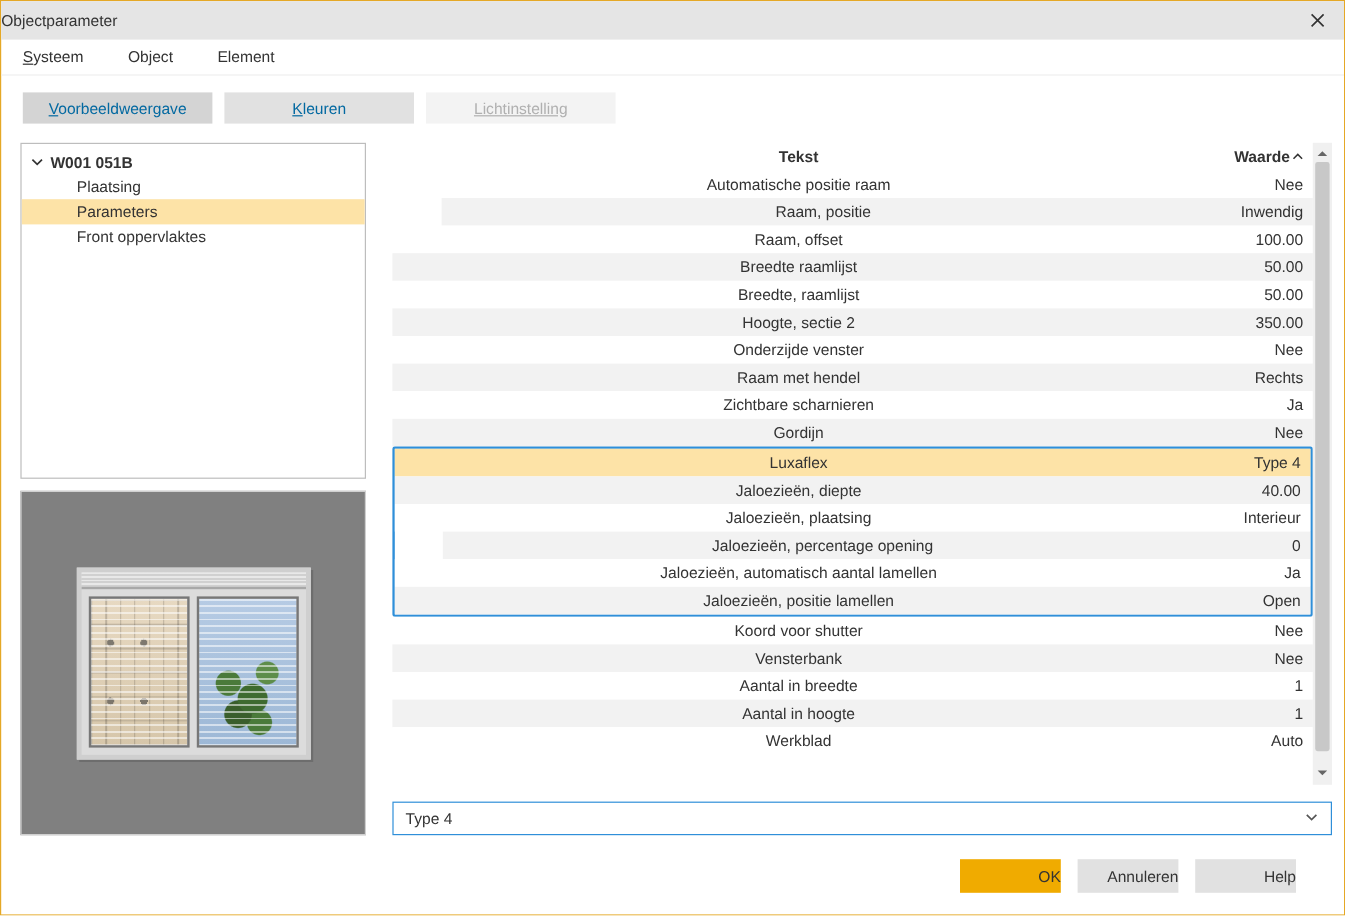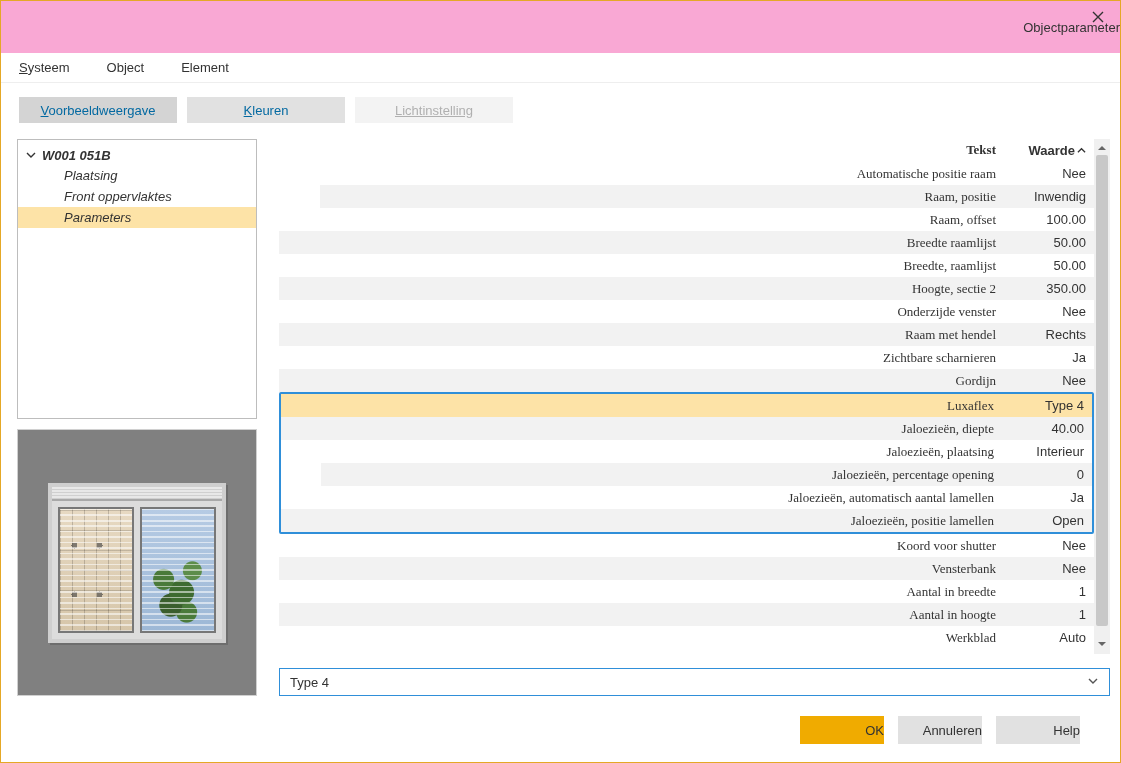--- a/index.html
+++ b/index.html
@@ -12,25 +12,25 @@
   }
   .window {
     width: 1121px;
     height: 763px;
     border: 1px solid #e5a826;
     display: flex;
     flex-direction: column;
     background: #fff;
   }
   .titlebar {
-    height: 52px;
-    background: #f9a8d4;
-    display: flex;
-    align-items: center;
-    justify-content: flex-end;
+    height: 32px;
+    background: #e5e5e5;
+    display: flex;
+    align-items: center;
+    justify-content: flex-start;
     position: relative;
     color: #333;
   }
   .titlebar .title {
     font-size: 13px;
   }
   .titlebar .close {
     position: absolute;
     right: 0;
     top: 0;
@@ -72,25 +72,24 @@
   .tabbar .tab.disabled { background: #f3f3f3; color: #b0b0b0; cursor: default; text-decoration: underline; }
   .tabbar .tab .ul { text-decoration: underline; }
   .body {
     flex: 1;
     display: flex;
     padding: 10px 10px 0 16px;
     gap: 22px;
     min-height: 0;
   }
   .sidebar {
-    width: 240px;
+    width: 288px;
     display: flex;
     flex-direction: column;
     gap: 10px;
-    font-style: italic;
   }
   .tree {
     border: 1px solid #bdbdbd;
     height: 280px;
     padding: 6px 0;
     overflow: hidden;
   }
   .tree-root {
     display: flex;
     align-items: center;
@@ -192,21 +191,21 @@
   .grid-header, .grid-row {
     display: flex;
     height: 23px;
     align-items: center;
     padding: 0 8px;
   }
   .grid-header {
     font-weight: 600;
     border-bottom: 1px solid transparent;
   }
-  .col-text { flex: 1; text-align: right; font-family: Liberation Serif, serif; }
+  .col-text { flex: 1; text-align: center; }
   .col-value { width: 90px; text-align: right; }
   .grid-header .col-value { display:flex; align-items:center; justify-content:flex-end; gap:2px;}
   .grid-header .sort-caret svg{ width:9px; height:9px; }
   .grid-row:nth-child(odd) { background: #fff; }
   .grid-row:nth-child(even) { background: #f2f2f2; }
   .group {
     border: 2px solid #2f8fd9;
     border-radius: 2px;
   }
   .group .grid-row.hl { background: #fde3a7; }
@@ -301,25 +300,25 @@
           <span class="chev">
             <svg viewBox="0 0 10 10">
                 <path d="M1 3 L5 7 L9 3" stroke="#333" stroke-width="1.4" fill="none"></path>
               </svg>
           </span>
           <span>W001 051B</span>
         </div>
         <div class="tree-item">
           <span>Plaatsing</span>
         </div>
+        <div class="tree-item selected">
+          <span>Parameters</span>
+        </div>
         <div class="tree-item">
           <span>Front oppervlaktes</span>
-        </div>
-        <div class="tree-item selected">
-          <span>Parameters</span>
         </div>
       </div>
 
       <div class="preview">
         <div class="win3d">
           <div class="blind-top"></div>
           <div class="panes">
             <div class="pane left">
                 <div class="facade"></div>
                 <div class="slats"></div>

